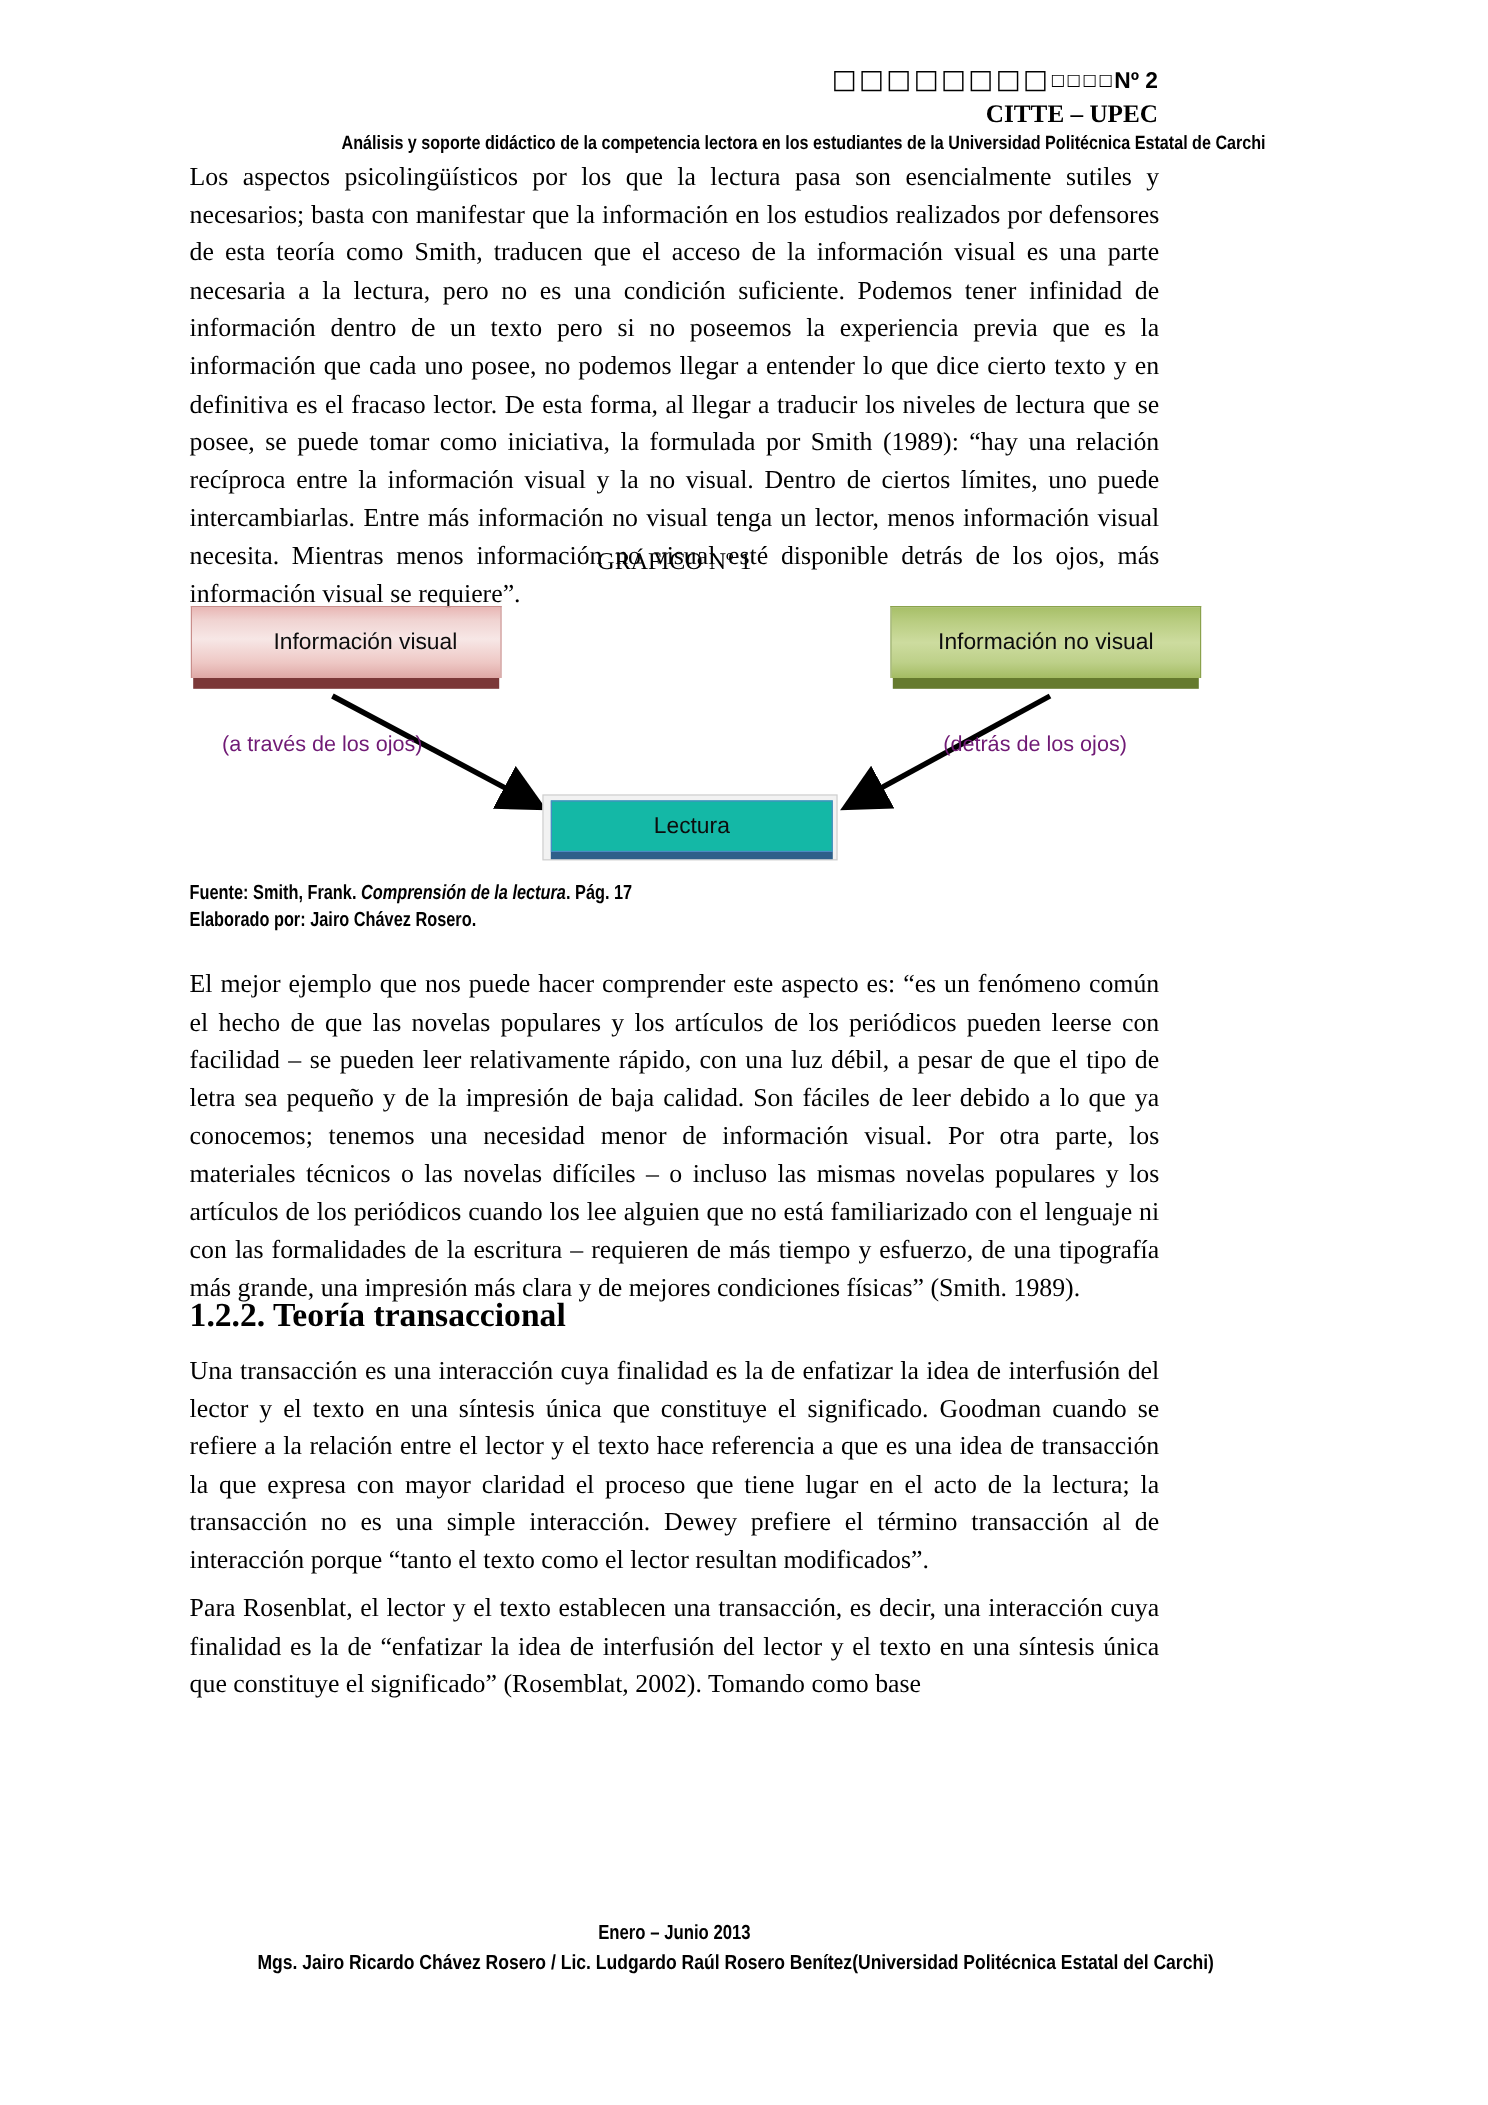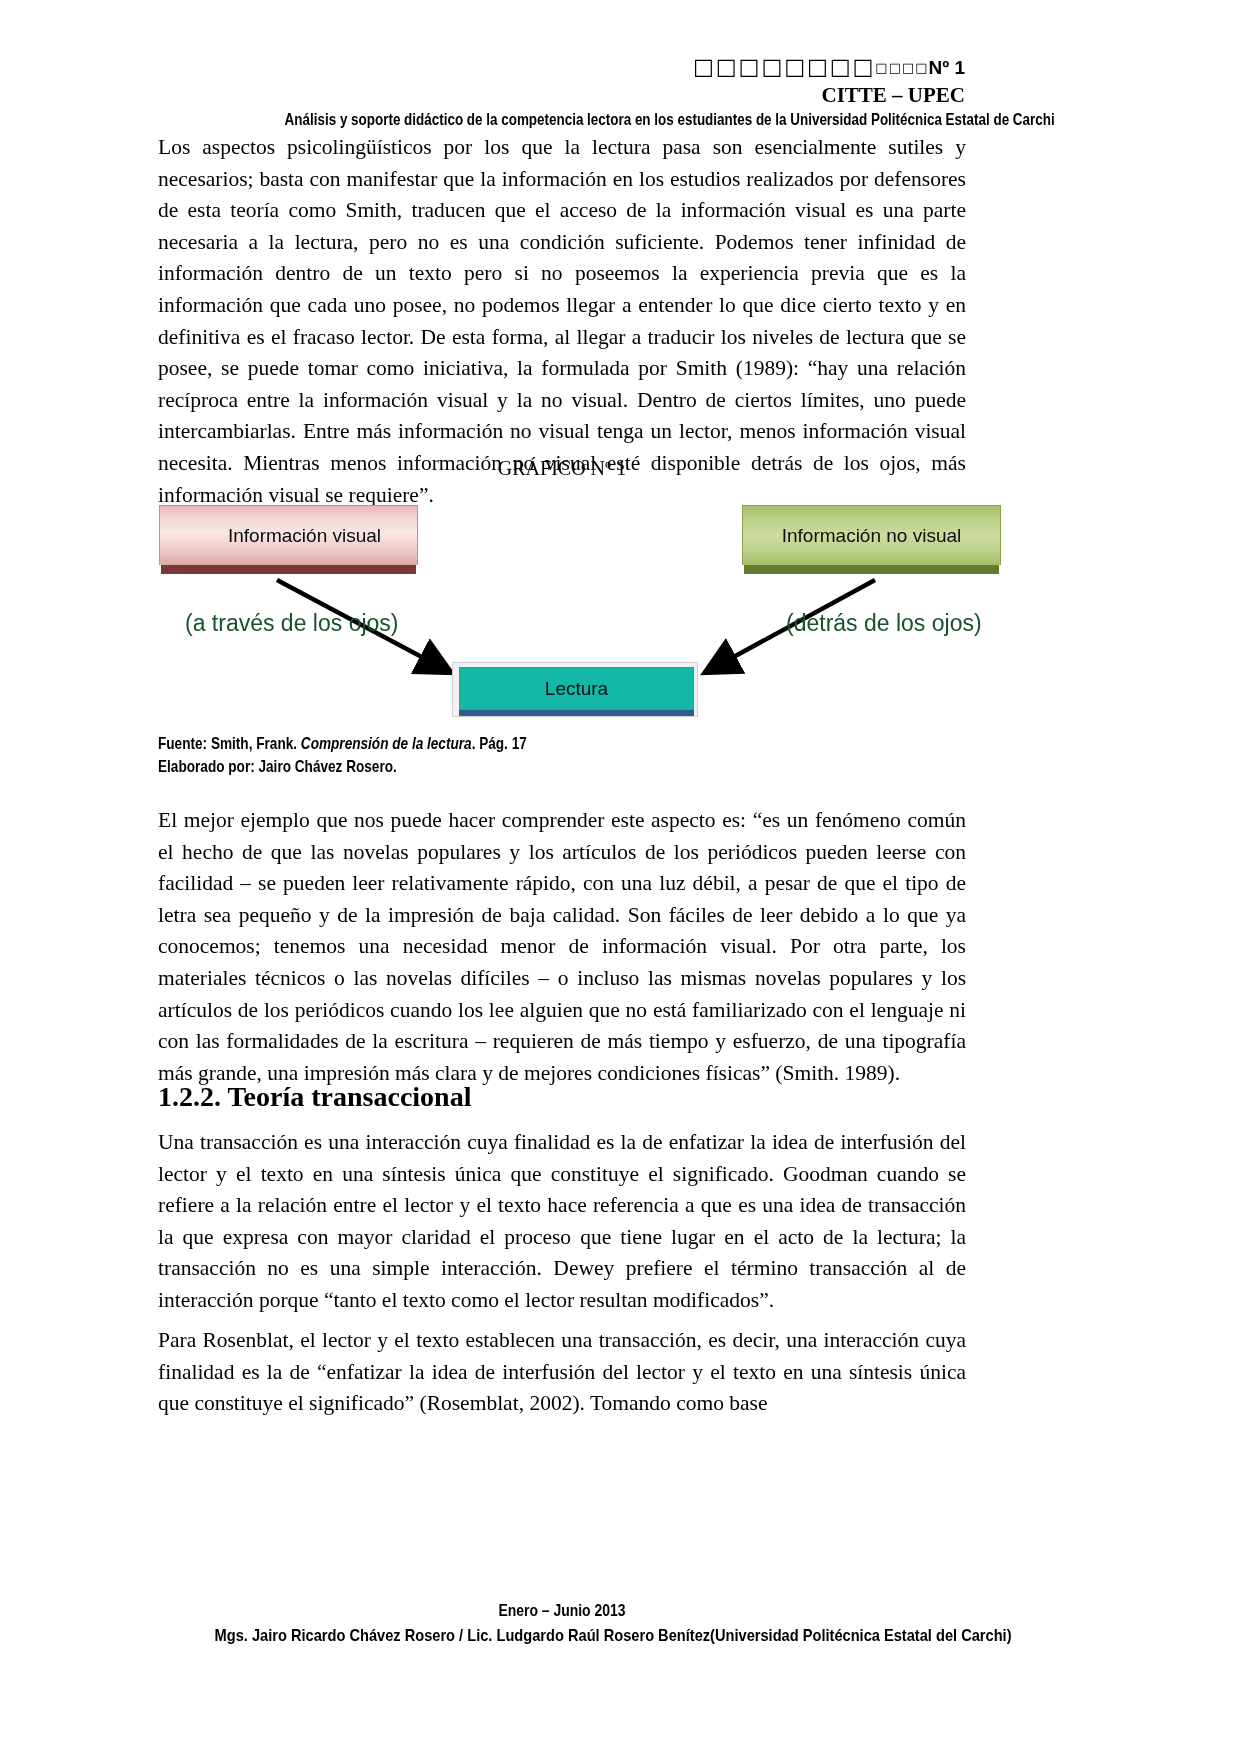--- a/index.html
+++ b/index.html
@@ -197,22 +197,22 @@
     left: 459px;
     top: 220px;
     width: 235px;
     height: 6px;
     background: #2e5f8a;
   }
 
   .diag-label {
     position: absolute;
     font-family: "Liberation Sans", sans-serif;
-    font-size: 23px;
-    color: #14532d;
+    font-size: 18px;
+    color: #701a75;
     white-space: nowrap;
   }
   .label-left  { left: 185px; top: 120px; }
   .label-right { left: 786px; top: 120px; }
 
   .arrow-svg {
     position: absolute;
     left: 0; top: 0;
     width: 1240px;
     height: 250px;
@@ -260,21 +260,21 @@
     white-space: nowrap;
     line-height: 22px;
   }
 </style>
 </head>
 <body>
 
 <div class="page">
 
   <div class="header">
-    <div class="hdr-line1"><span class="tofu-big">□□□□□□□□</span><span class="tofu-small">□□□□</span><span>Nº 1</span></div>
+    <div class="hdr-line1"><span class="tofu-big">□□□□□□□□</span><span class="tofu-small">□□□□</span><span>Nº 2</span></div>
     <div class="hdr-line2">CITTE – UPEC</div>
     <div class="hdr-line3">Análisis y soporte didáctico de la competencia lectora en los estudiantes de la Universidad Politécnica Estatal de Carchi</div>
   </div>
 
   <div class="body-block para1">
     <p>Los aspectos psicolingüísticos por los que la lectura pasa son esencialmente sutiles y necesarios; basta con manifestar que la información en los estudios realizados por defensores de esta teoría como Smith, traducen  que el acceso de la información visual es una parte necesaria a la lectura, pero no es una condición suficiente. Podemos tener infinidad de información dentro de un texto pero si no poseemos la experiencia previa que es la información que cada uno posee, no podemos llegar a entender lo que dice cierto texto y en definitiva es el fracaso lector. De esta forma, al llegar a traducir los niveles de lectura que se posee, se puede tomar como iniciativa, la formulada por Smith (1989): “hay una relación recíproca entre la información visual y la no visual. Dentro de ciertos límites, uno puede intercambiarlas. Entre más información no visual tenga un lector, menos información visual necesita. Mientras menos información no visual esté disponible detrás de los ojos, más información visual se requiere”.</p>
   </div>
 
   <div class="grafico-title">GRÁFICO Nº 1</div>
 

